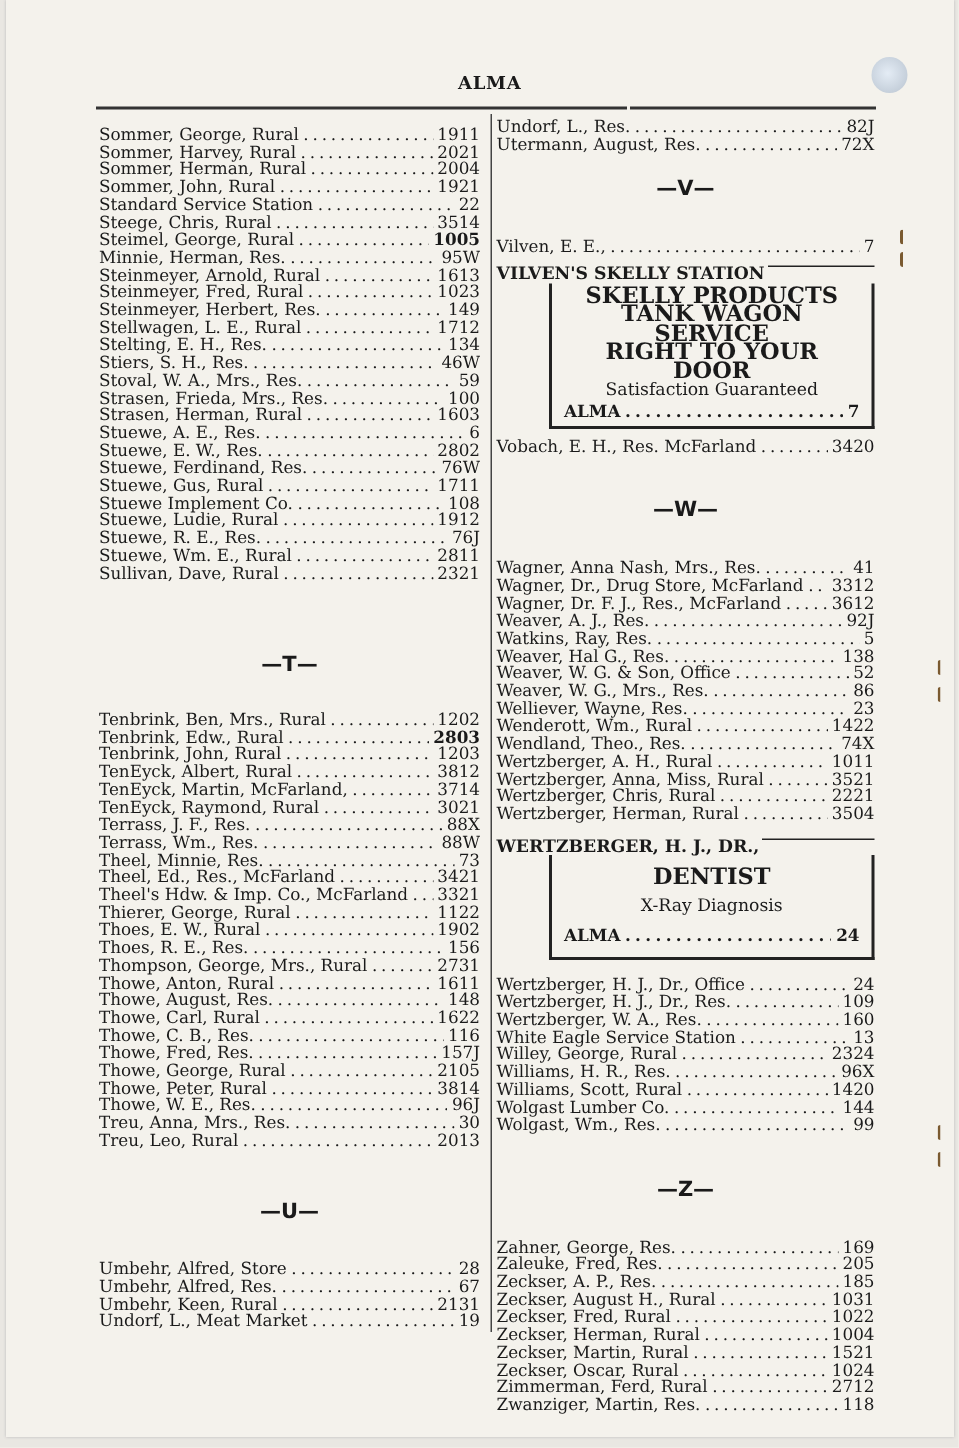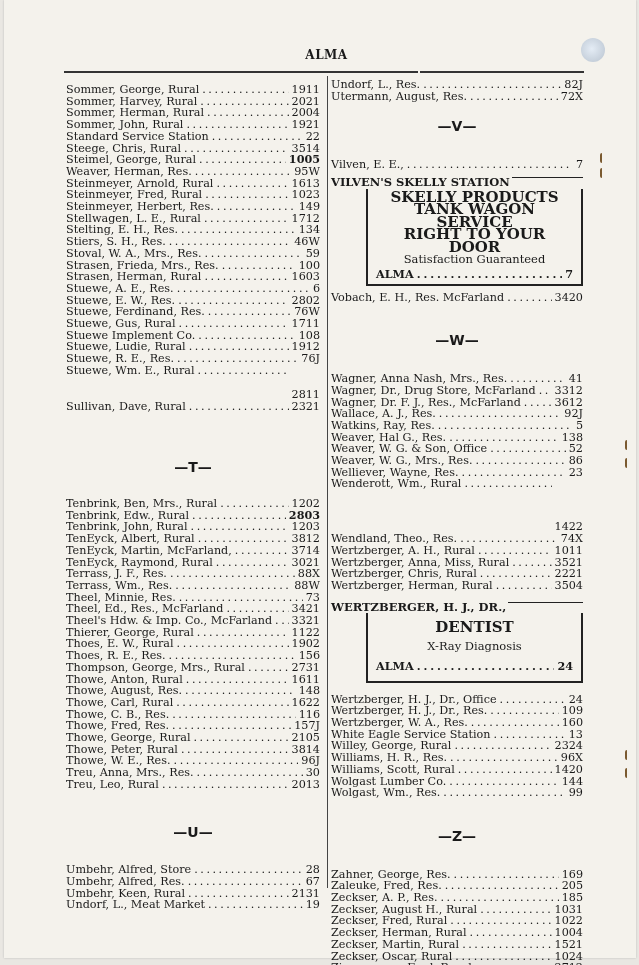--- a/index.html
+++ b/index.html
@@ -74,21 +74,21 @@
         <span class="n">Steege, Chris, Rural</span>
         <span class="d"></span>
         <span class="v" style="font-weight: normal;">3514</span>
       </div>
       <div class="row">
         <span class="n">Steimel, George, Rural</span>
         <span class="d"></span>
         <span class="v" style="font-weight: bold;">1005</span>
       </div>
       <div class="row">
-        <span class="n">Weaver, Herman, Res.</span>
+        <span class="n">Minnie, Herman, Res.</span>
         <span class="d"></span>
         <span class="v" style="font-weight: normal;">95W</span>
       </div>
       <div class="row">
         <span class="n">Steinmeyer, Arnold, Rural</span>
         <span class="d"></span>
         <span class="v" style="font-weight: normal;">1613</span>
       </div>
       <div class="row">
         <span class="n">Steinmeyer, Fred, Rural</span>
@@ -161,21 +161,21 @@
         <span class="v" style="font-weight: normal;">1912</span>
       </div>
       <div class="row">
         <span class="n">Stuewe, R. E., Res.</span>
         <span class="d"></span>
         <span class="v" style="font-weight: normal;">76J</span>
       </div>
       <div class="row">
         <span class="n">Stuewe, Wm. E., Rural</span>
         <span class="d"></span>
-        <span class="v" style="font-weight: normal; margin-top: 24px;">2811</span>
+        <span class="v" style="font-weight: normal;">2811</span>
       </div>
       <div class="row">
         <span class="n">Sullivan, Dave, Rural</span>
         <span class="d"></span>
         <span class="v" style="font-weight: normal;">2321</span>
       </div>
     </div>
   <div class="sec" style="margin-top:50px;margin-bottom:24px;">—T—</div>
   <div>
       <div class="row">
@@ -385,21 +385,21 @@
         <span class="n">Wagner, Dr., Drug Store, McFarland</span>
         <span class="d"></span>
         <span class="v" style="font-weight: normal;">3312</span>
       </div>
       <div class="row">
         <span class="n">Wagner, Dr. F. J., Res., McFarland</span>
         <span class="d"></span>
         <span class="v" style="font-weight: normal;">3612</span>
       </div>
       <div class="row">
-        <span class="n">Wallace, A. J., Res.</span>
+        <span class="n">Weaver, A. J., Res.</span>
         <span class="d"></span>
         <span class="v" style="font-weight: normal;">92J</span>
       </div>
       <div class="row">
         <span class="n">Watkins, Ray, Res.</span>
         <span class="d"></span>
         <span class="v" style="font-weight: normal;">5</span>
       </div>
       <div class="row">
         <span class="n">Weaver, Hal G., Res.</span>
@@ -417,21 +417,21 @@
         <span class="v" style="font-weight: normal;">86</span>
       </div>
       <div class="row">
         <span class="n">Welliever, Wayne, Res.</span>
         <span class="d"></span>
         <span class="v" style="font-weight: normal;">23</span>
       </div>
       <div class="row">
         <span class="n">Wenderott, Wm., Rural</span>
         <span class="d"></span>
-        <span class="v" style="font-weight: normal; margin-top: 43px;">1422</span>
+        <span class="v" style="font-weight: normal;">1422</span>
       </div>
       <div class="row">
         <span class="n">Wendland, Theo., Res.</span>
         <span class="d"></span>
         <span class="v" style="font-weight: normal;">74X</span>
       </div>
       <div class="row">
         <span class="n">Wertzberger, A. H., Rural</span>
         <span class="d"></span>
         <span class="v" style="font-weight: normal;">1011</span>

